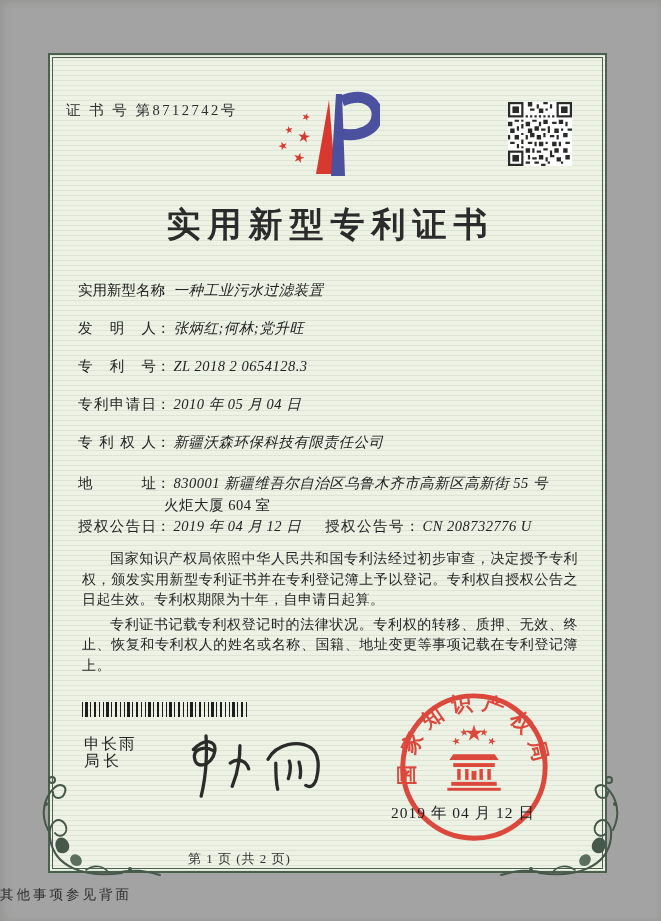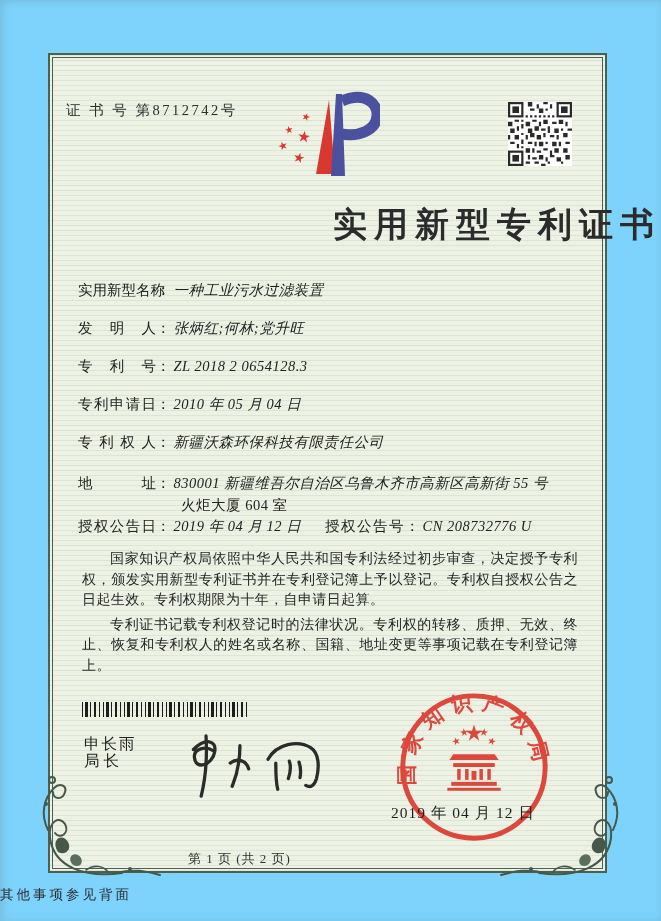--- a/index.html
+++ b/index.html
@@ -1,41 +1,41 @@
 <!DOCTYPE html>
 <html><head>
 <meta charset="utf-8">
 <style>
   * { margin:0; padding:0; box-sizing:border-box; }
   html,body { background:#ffffff; }
   body { font-family:"Liberation Serif","DejaVu Serif",serif; }
   .page {
     position:relative; width:661px; height:921px; margin:0 auto;
-    background:#7dd3fc; overflow:hidden;
+    background:#a3a3a3; overflow:hidden;
     box-shadow:inset 4px 0 8px rgba(90,90,80,0.12), inset 0 3px 6px rgba(90,90,80,0.08);
   }
   .frame {
     position:absolute; left:48px; top:53px; width:559px; height:820px;
     border:2.5px solid #4c6050;
     background:
       repeating-linear-gradient(180deg, rgba(134,166,140,0.17) 0px, rgba(134,166,140,0.17) 1px, rgba(255,255,255,0) 1px, rgba(255,255,255,0) 5px),
       #edf2e5;
   }
   .frame-inner {
     position:absolute; inset:2px; border:1px solid #4c6050;
   }
   .abs { position:absolute; }
   .cert-no { left:66px; top:101px; font-size:14.5px; letter-spacing:2.5px; color:#2e2e2e; }
-  .title { left:0; right:0; top:202px; text-align:right; font-size:34px; font-weight:600;
+  .title { left:0; right:0; top:202px; text-align:center; font-size:34px; font-weight:600;
            letter-spacing:7px; color:#2b2b2b; }
   .row { left:78px; font-size:14.5px; color:#222; white-space:nowrap; }
   .row .lbl { display:inline-block; width:78px; text-align:justify; text-align-last:justify; }
   .row .colon { display:inline-block; }
   .row .val { margin-left:3px; letter-spacing:0.5px;font-style:italic; }
-  .addr2 { left:181px; font-size:14.5px; color:#222; letter-spacing:0.5px; }
+  .addr2 { left:164px; font-size:14.5px; color:#222; letter-spacing:0.5px; }
   .pair2 { position:absolute; left:247px; top:0; white-space:nowrap; }
   .pair2 .lbl2 { letter-spacing:1.5px;text-align:right; }
   .paras { left:78px; top:545px; width:504px; font-size:14px; line-height:20.5px;
            color:#262626; text-align:justify; }
   .paras p { text-indent:2em; margin:4px; letter-spacing:0.4px; }
   .barcode { left:82px; top:702px; width:166px; height:15px;
     background:repeating-linear-gradient(90deg,
       #1d1d1d 0 1px, transparent 1px 3px,
       #1d1d1d 3px 6px, transparent 6px 8px,
       #1d1d1d 8px 9px, transparent 9px 12px,

